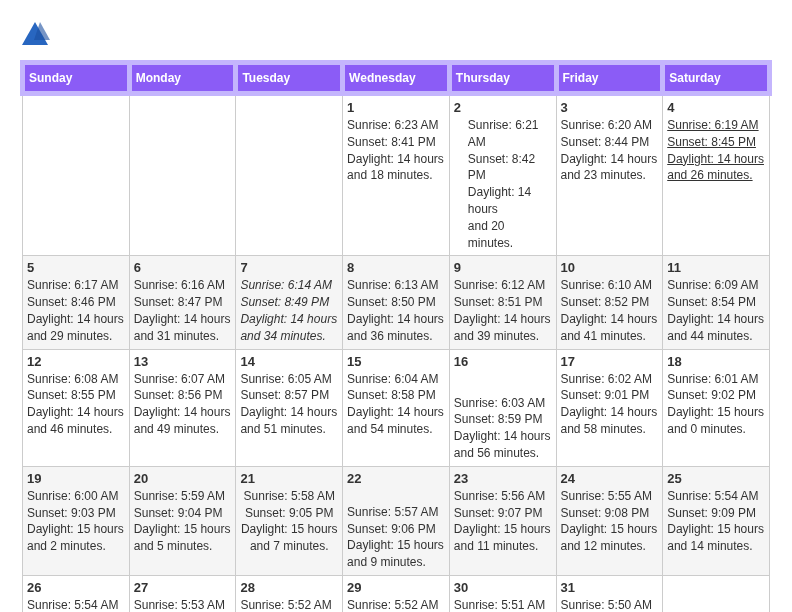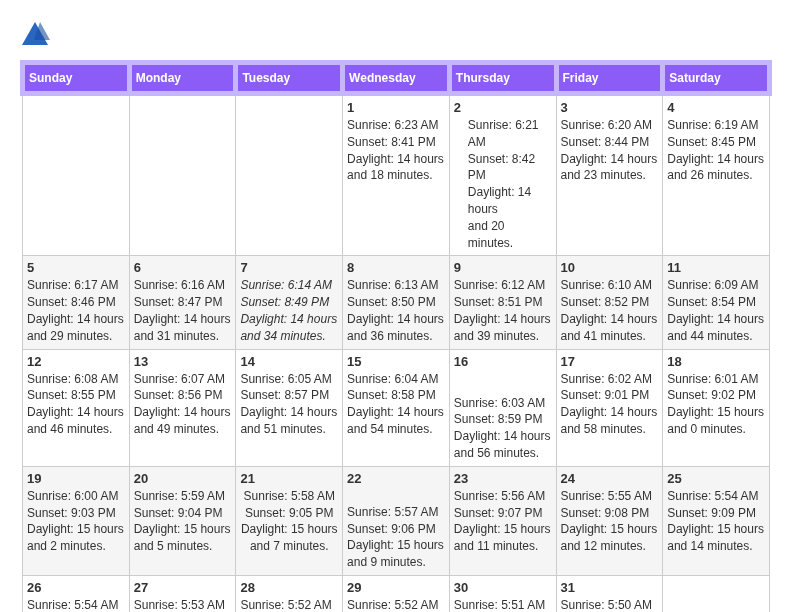--- a/index.html
+++ b/index.html
@@ -137,21 +137,21 @@
         </td>
         <td>
           <div class="day-num">3</div>
           <div class="day-detail" style="white-space: pre-line;">Sunrise: 6:20 AM
 Sunset: 8:44 PM
 Daylight: 14 hours
 and 23 minutes.</div>
         </td>
         <td>
           <div class="day-num">4</div>
-          <div class="day-detail" style="white-space: pre-line;">Sunrise: 6:19 AM
+          <div class="day-detail" style="white-space: pre-line; text-decoration: underline;">Sunrise: 6:19 AM
 Sunset: 8:45 PM
 Daylight: 14 hours
 and 26 minutes.</div>
         </td>
       </tr>
       <tr>
         <td>
           <div class="day-num">5</div>
           <div class="day-detail" style="white-space: pre-line;">Sunrise: 6:17 AM
 Sunset: 8:46 PM

